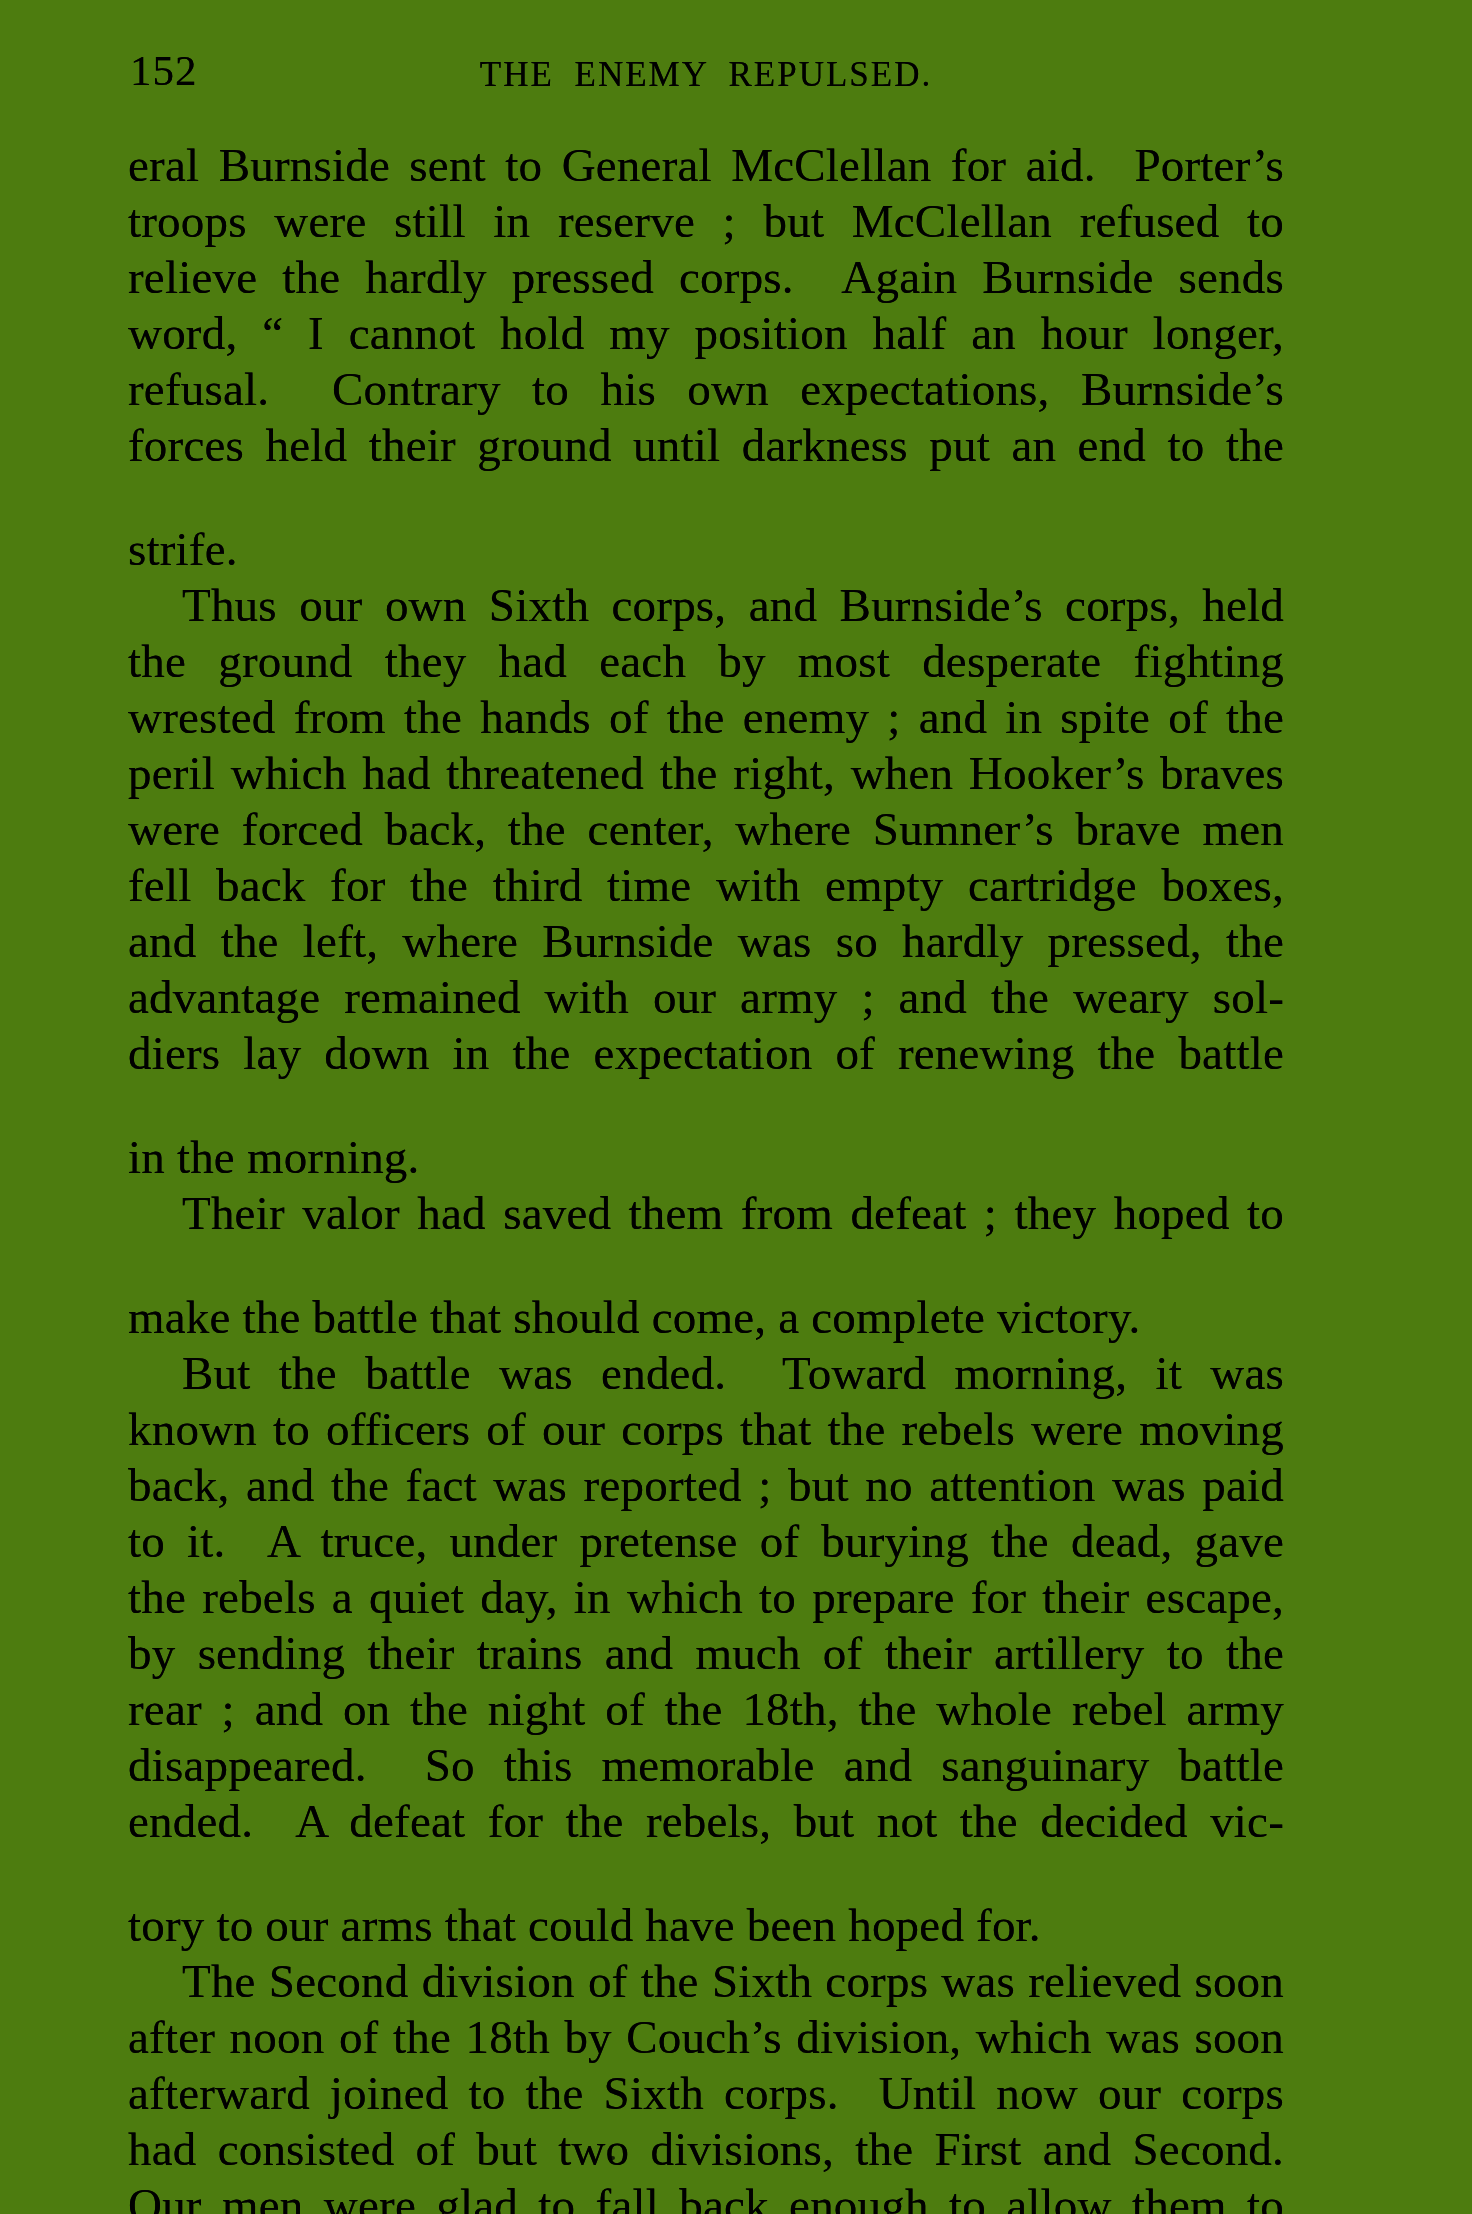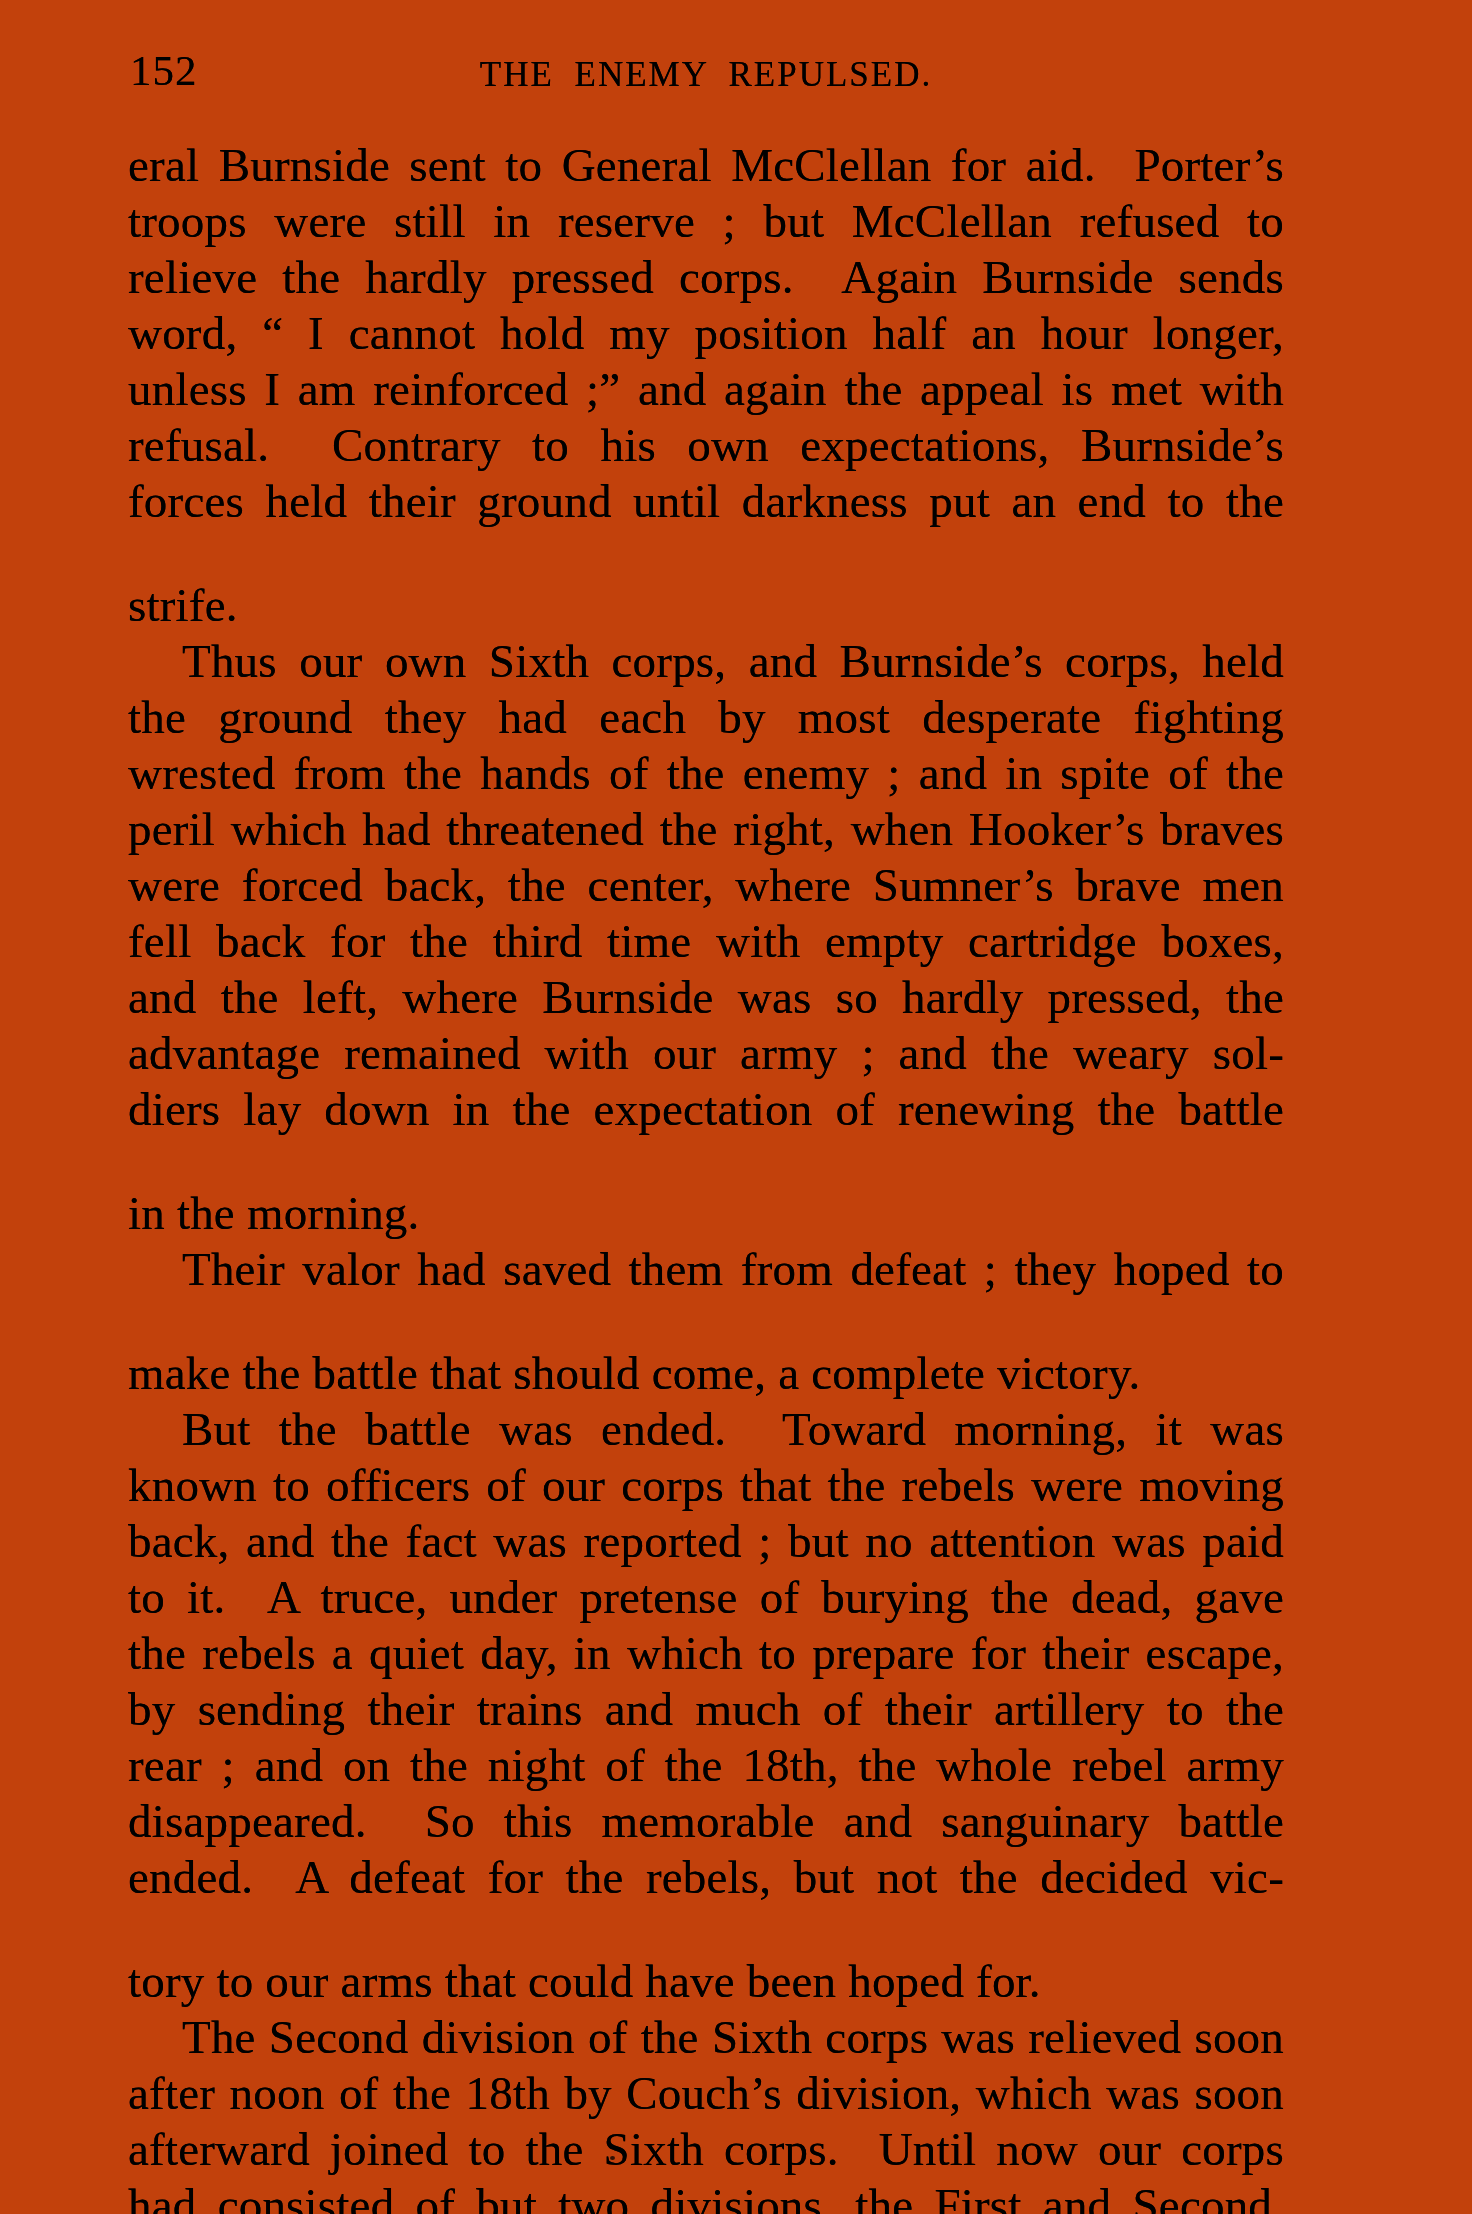--- a/index.html
+++ b/index.html
@@ -4,21 +4,21 @@
 <style>
   html, body {
     margin: 0;
     padding: 0;
     background: #ffffff;
   }
   .page {
     position: relative;
     width: 1472px;
     height: 2214px;
-    background: #c2410c;
+    background: #4d7c0f;
     overflow: hidden;
     font-family: "Liberation Serif", "DejaVu Serif", serif;
     color: #000000;
     text-shadow: 0 0 0.6px rgba(0,0,0,0.85);
   }
   .running-header {
     position: absolute;
     left: 128px;
     top: 48px;
     width: 1156px;
@@ -85,21 +85,20 @@
     <div class="page-number">152</div>
     <div class="header-title">THE ENEMY REPULSED.</div>
   </div>
 
   <div class="text-block">
       <div class="paragraph">
         <div class="line">eral Burnside sent to General McClellan for aid.  Porter’s</div>
         <div class="line">troops were still in reserve ; but McClellan refused to</div>
         <div class="line">relieve the hardly pressed corps.  Again Burnside sends</div>
         <div class="line">word, “ I cannot hold my position half an hour longer,</div>
-        <div class="line">unless I am reinforced ;” and again the appeal is met with</div>
         <div class="line">refusal.  Contrary to his own expectations, Burnside’s</div>
         <div class="line">forces held their ground until darkness put an end to the</div>
         <div class="line para-end">strife.</div>
       </div>
       <div class="paragraph">
         <div class="line indent">Thus our own Sixth corps, and Burnside’s corps, held</div>
         <div class="line">the ground they had each by most desperate fighting</div>
         <div class="line">wrested from the hands of the enemy ; and in spite of the</div>
         <div class="line">peril which had threatened the right, when Hooker’s braves</div>
         <div class="line">were forced back, the center, where Sumner’s brave men</div>

